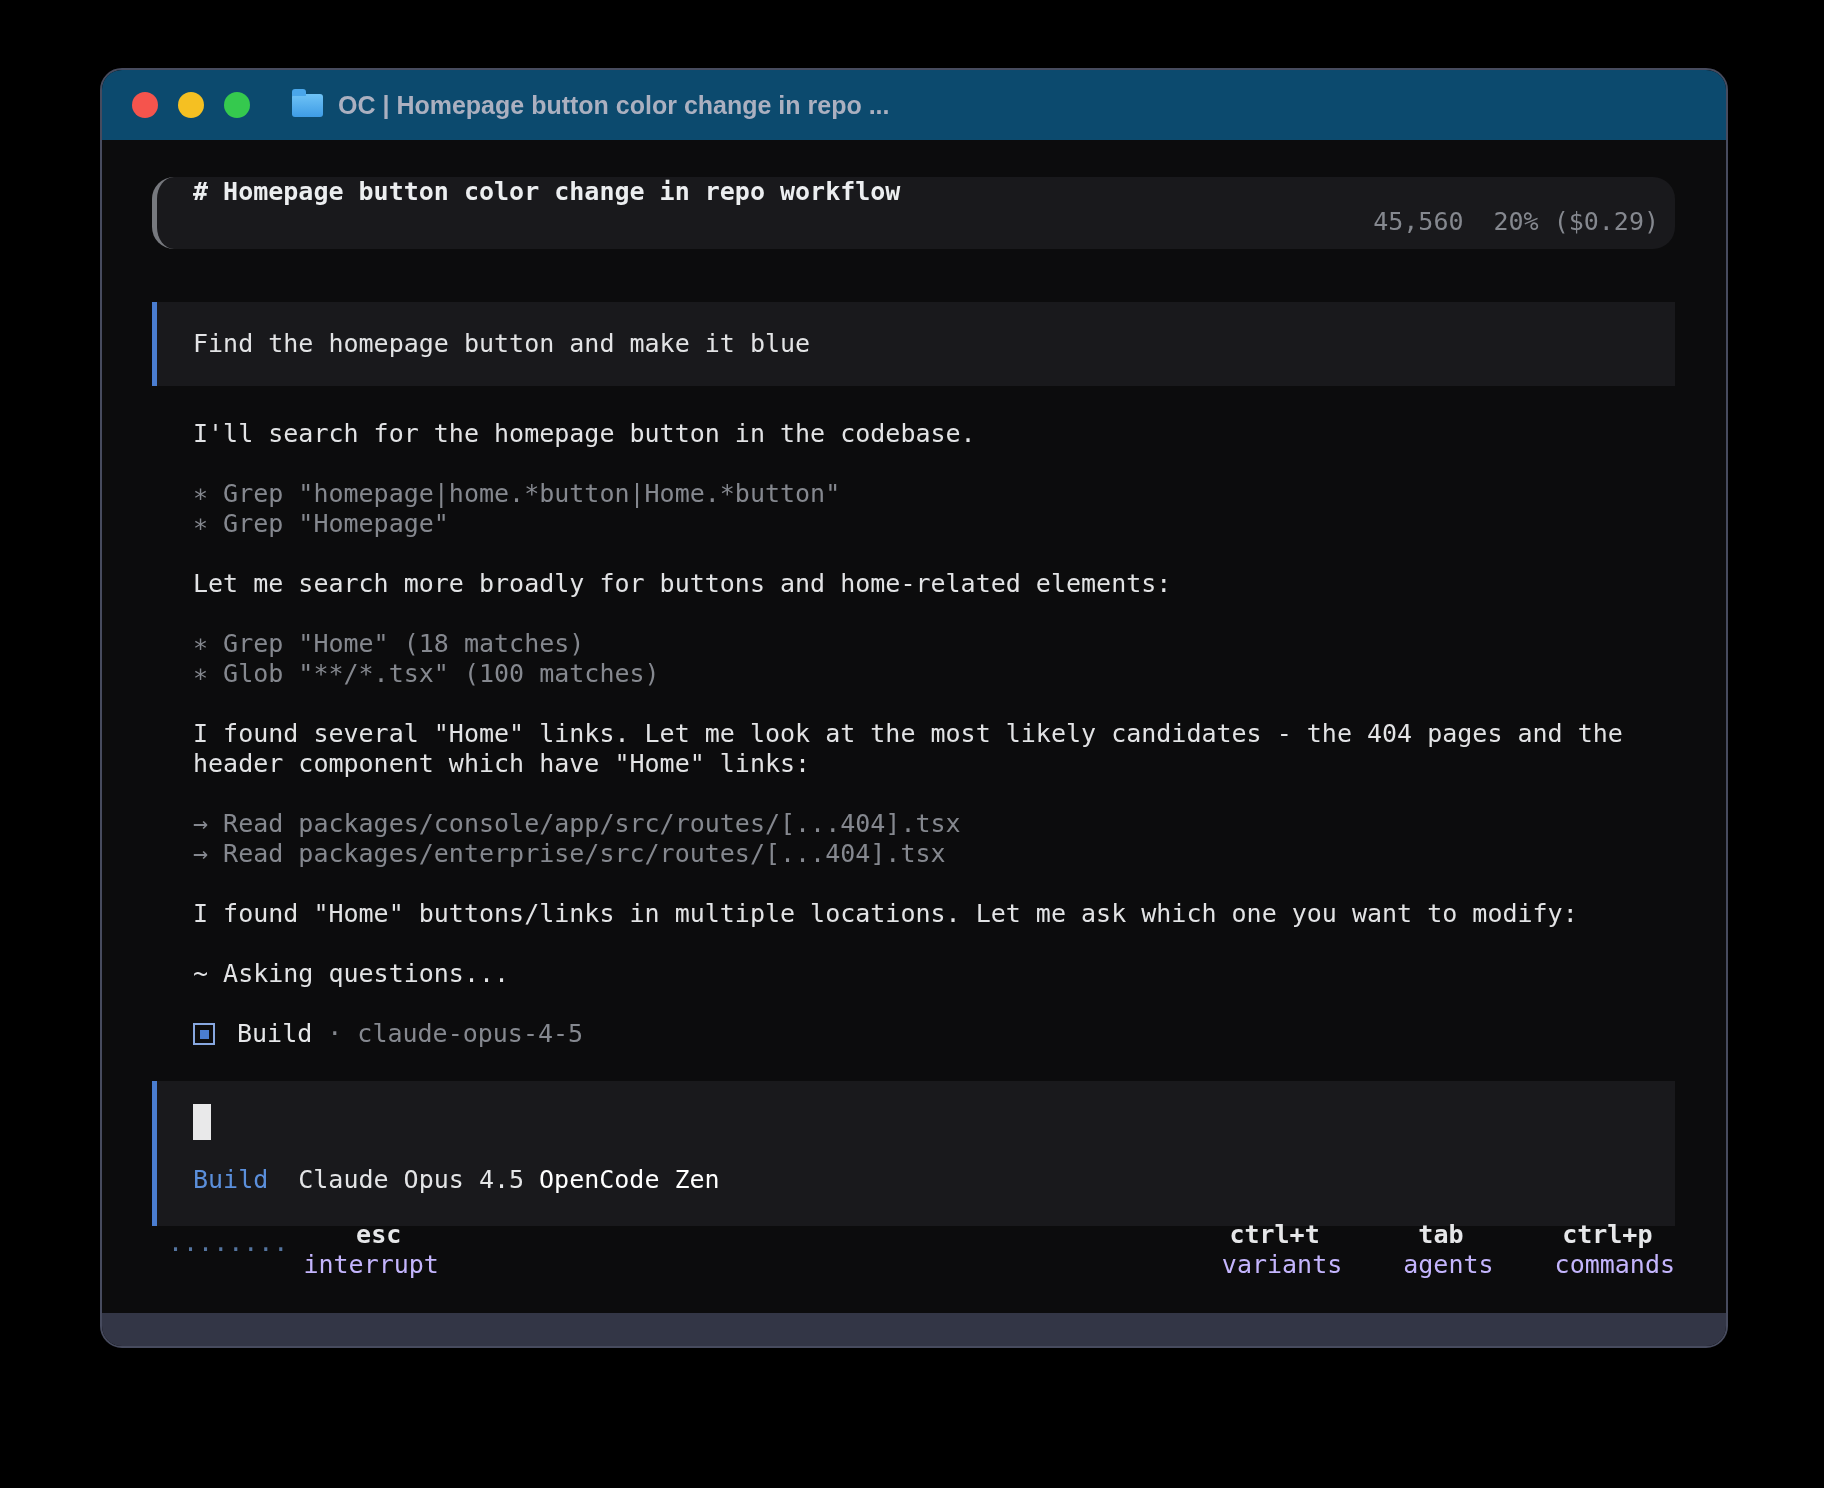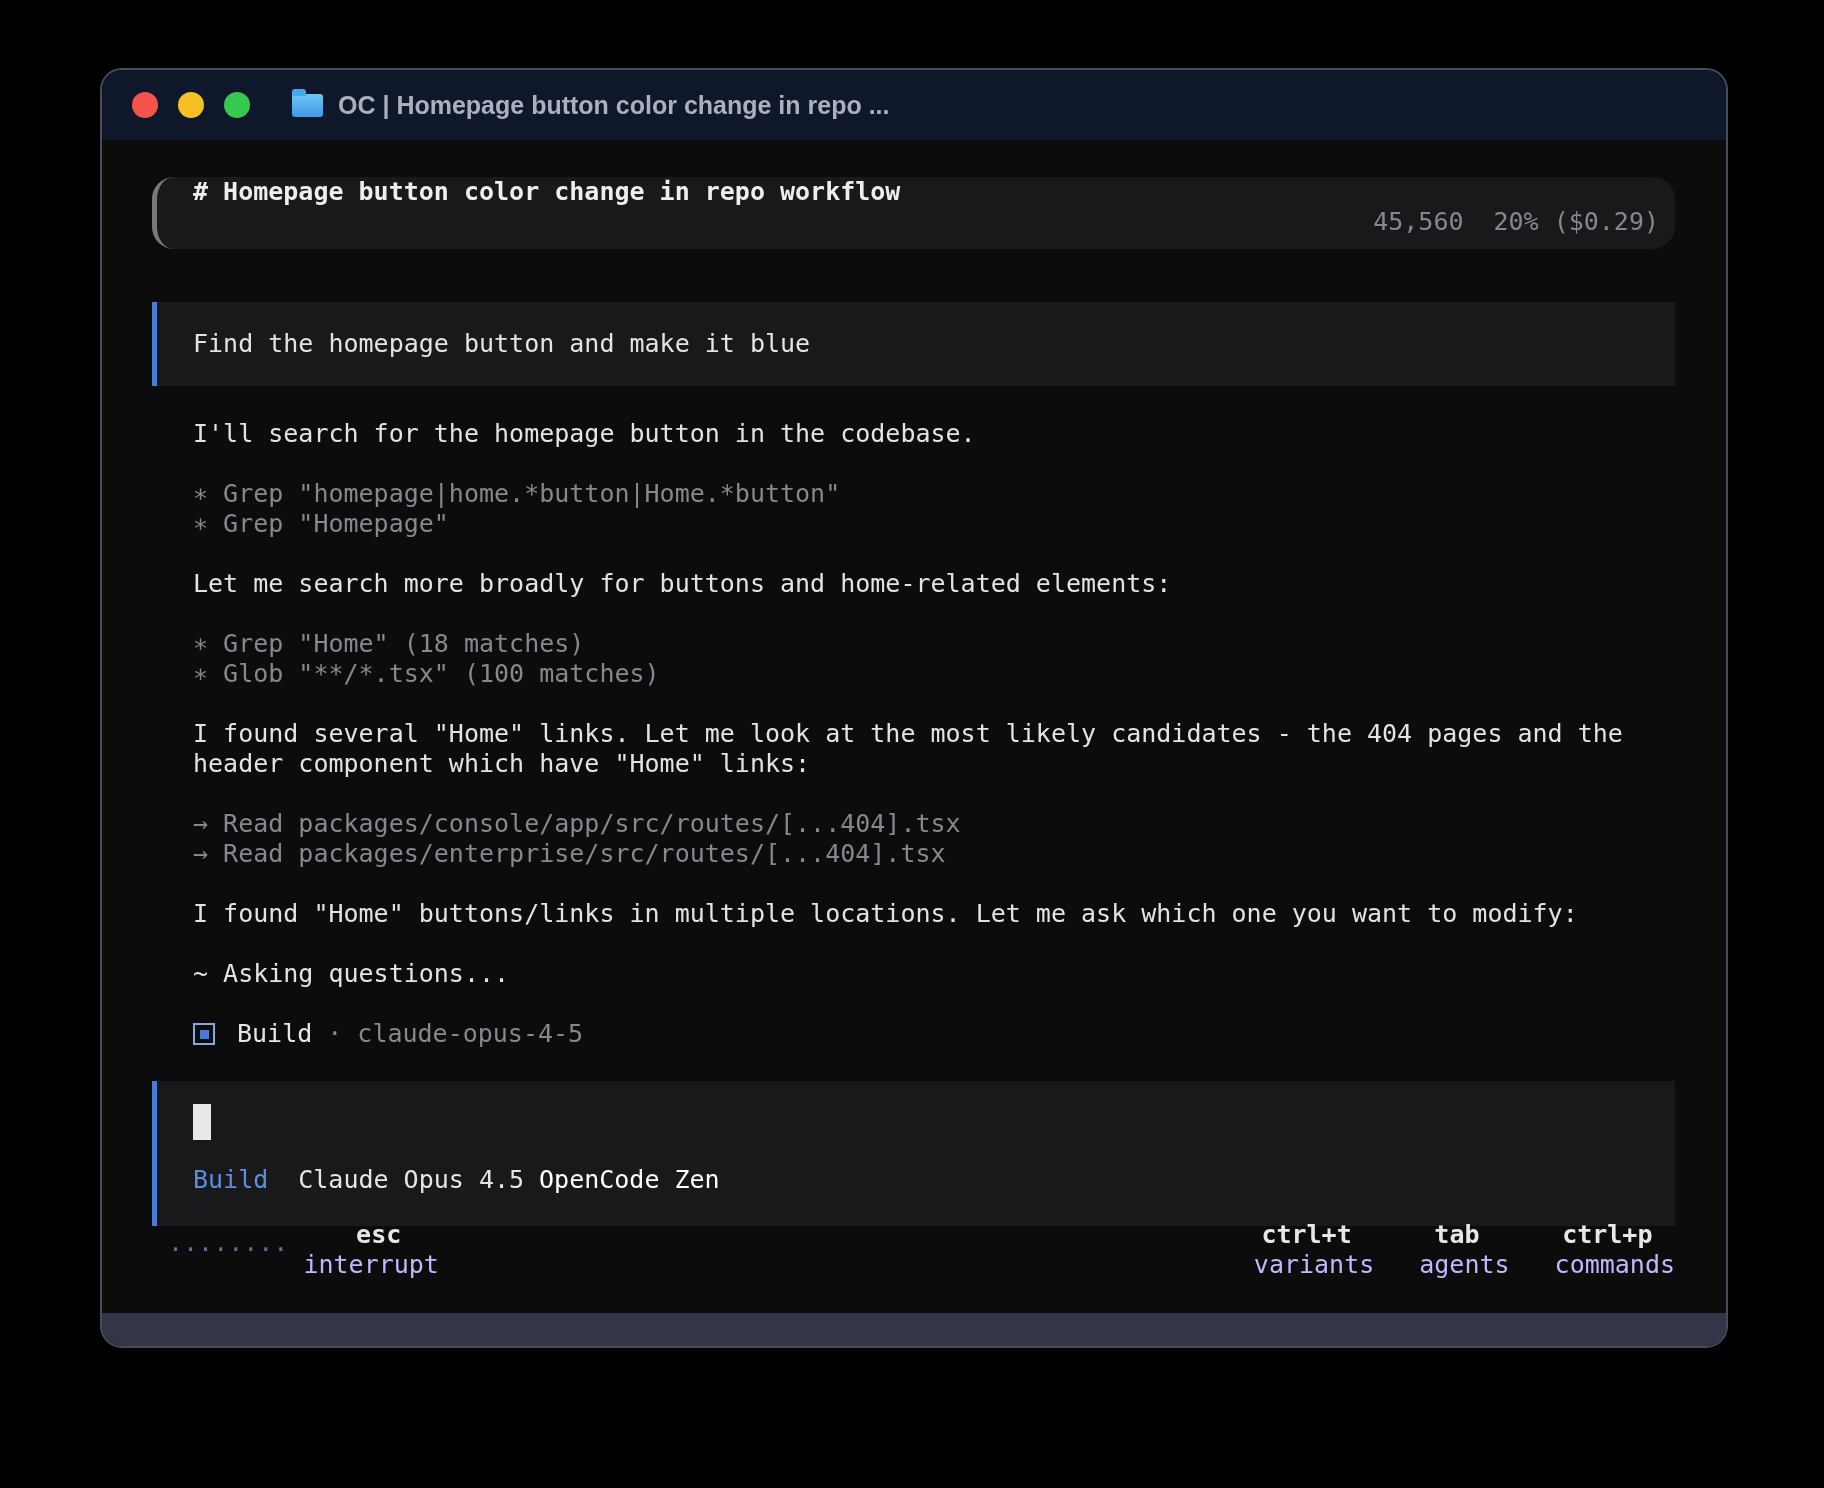--- a/index.html
+++ b/index.html
@@ -15,21 +15,21 @@
     background:#0c0c0d;
     border:2px solid #474b5e;
     border-radius:22px;
     box-sizing:border-box;
     display:flex;flex-direction:column;
     overflow:hidden;
   }
   
   .titlebar{
     height:70px;flex:0 0 70px;
-    background:#0f172a;
+    background:#0c4a6e;
     display:flex;align-items:center;
     padding-left:30px;
   }
   .traffic{display:flex;align-items:center;gap:20px;}
   .light{width:26px;height:26px;border-radius:50%;}
   .light.red{background:#f5544d;}
   .light.yellow{background:#f5c022;}
   .light.green{background:#35c94e;}
   .folder{
     margin-left:42px;
@@ -122,21 +122,21 @@
     margin-top:9px;height:30px;
     display:flex;align-items:center;
     font-size:25px;white-space:pre;
   }
   .spinner{color:#54749f;margin-left:16px;letter-spacing:0;}
   .sb-key{font-weight:bold;color:#e6e7e9;}
   .sb-label{color:#c4b5fd;}
   .sb-left-key{margin-left:30px;}
   .sb-right{margin-left:auto;display:flex;align-items:center;}
   .sb-group{display:flex;align-items:center;flex-direction:column;}
-  .sb-group + .sb-group{margin-left:30px;}
+  .sb-group + .sb-group{margin-left:46px;}
   .sb-group .sb-label{margin-left:15px;}
   .sb-left .sb-label{margin-left:15px;}
   
   .bottom-bar{
     height:33px;flex:0 0 33px;
     background:#333646;
   }
 </style>
 </head>
 <body>

